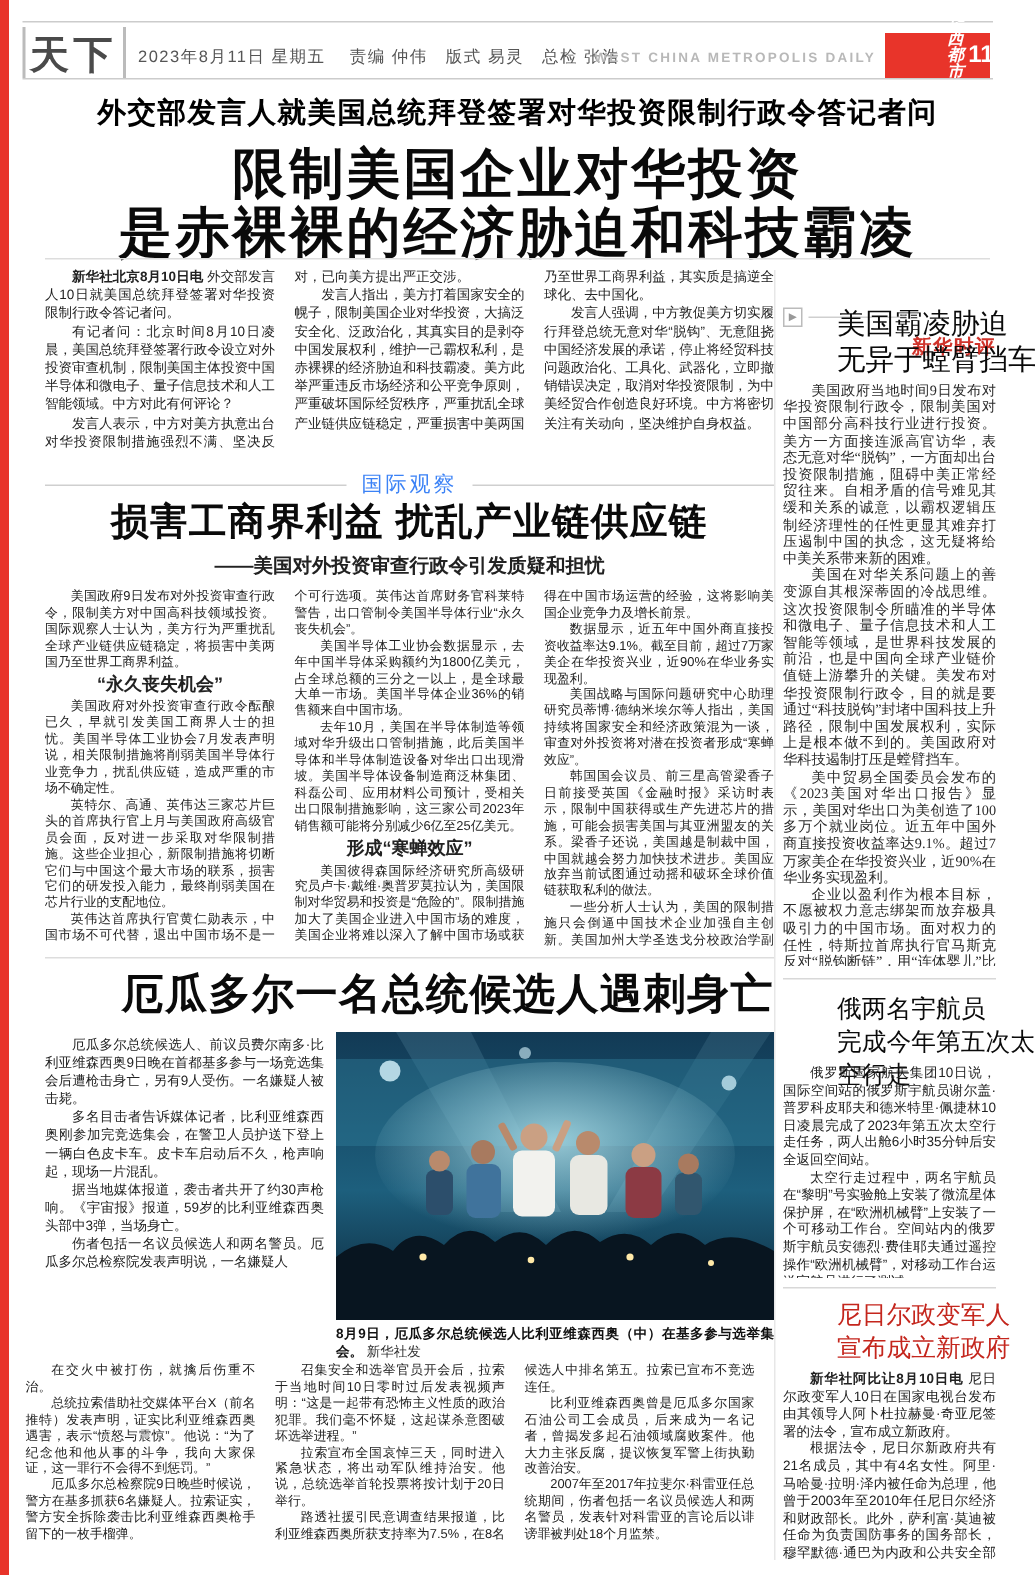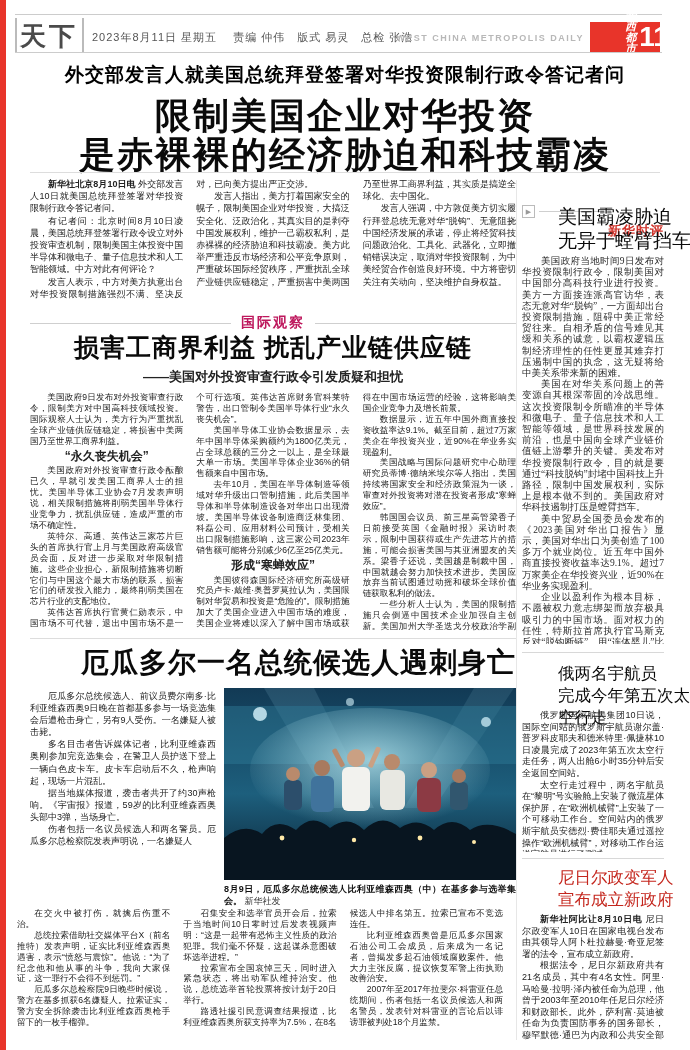--- a/index.html
+++ b/index.html
@@ -10,37 +10,37 @@
   .vrule{position:absolute;width:1px;background:#e7e7e7;}
 
   
   .hd-section{position:absolute;left:20px;top:19px;font-size:26px;font-weight:bold;color:#4a4a4a;letter-spacing:3px;}
   .hd-bar{position:absolute;top:18px;width:2px;height:34px;background:#bbbbbb;}
   .hd-date{position:absolute;left:92px;top:30px;font-size:11px;color:#555555;letter-spacing:1px;}
   .hd-eng{position:absolute;right:106px;top:33px;font-size:9px;font-weight:bold;color:#b8b8b8;letter-spacing:1.5px;}
   .hd-logo{position:absolute;right:30px;top:22px;width:70px;height:30px;background:#e8342a;
            display:flex;align-items:center;justify-content:center;gap:3px;}
   .hd-logo .nm{color:#ffffff;font-size:11px;font-style:italic;font-weight:bold;font-family:"Liberation Serif",serif;line-height:1;margin-left:44px;}
-  .hd-logo .pg{color:#ffffff;font-size:28px;font-weight:900;line-height:1;}
+  .hd-logo .pg{color:#ffffff;font-size:16px;font-weight:900;line-height:1;}
 
   
   .kicker{position:absolute;left:30px;top:62px;width:630px;text-align:center;font-size:19px;font-weight:700;color:#000;letter-spacing:1px;}
   .bigtitle{position:absolute;left:10px;width:670px;text-align:center;font-size:36px;font-weight:900;color:#0a0a0a;letter-spacing:2px;}
   .t1{top:92px;} .t2{top:131px;}
 
   .colbody{column-gap:13px;text-align:justify;overflow:hidden;}
   .colbody p{margin:0;text-indent:2em;}
   .colbody .subhead{text-align:center;font-weight:900;font-size:12px;margin:4px 0;text-indent:0;}
   .main-body{position:absolute;left:30px;top:178px;width:486px;height:134px;column-count:3;
              font-size:9px;line-height:12.2px;color:#222;}
 
   
   .obs-label-row{position:absolute;left:30px;top:314px;width:486px;display:flex;align-items:center;}
   .obs-label-row .ln{flex:1;height:1px;background:#cfcfcf;}
-  .obs-label{color:#be185d;font-weight:700;font-size:14px;letter-spacing:2px;padding:0 10px;}
+  .obs-label{color:#3b82f6;font-weight:400;font-size:14px;letter-spacing:2px;padding:0 10px;}
   .obs-title{position:absolute;left:30px;top:331px;width:486px;text-align:center;font-size:25px;font-weight:900;color:#0a0a0a;letter-spacing:1px;}
   .obs-sub{position:absolute;left:30px;top:368px;width:486px;text-align:center;font-size:13px;font-weight:600;color:#222;}
   .obs-body{position:absolute;left:30px;top:392px;width:486px;height:242px;column-count:3;
             font-size:8.6px;line-height:10.9px;color:#222;}
 
   
   .ecu-title{position:absolute;left:30px;top:644px;width:486px;text-align:right;font-size:28px;font-weight:900;color:#0a0a0a;letter-spacing:1px;}
   .ecu-left{position:absolute;left:30px;top:690px;width:186px;height:188px;column-count:1;
             font-size:9px;line-height:12.1px;color:#222;}
   .photo{position:absolute;left:224px;top:688px;width:292px;height:192px;}

